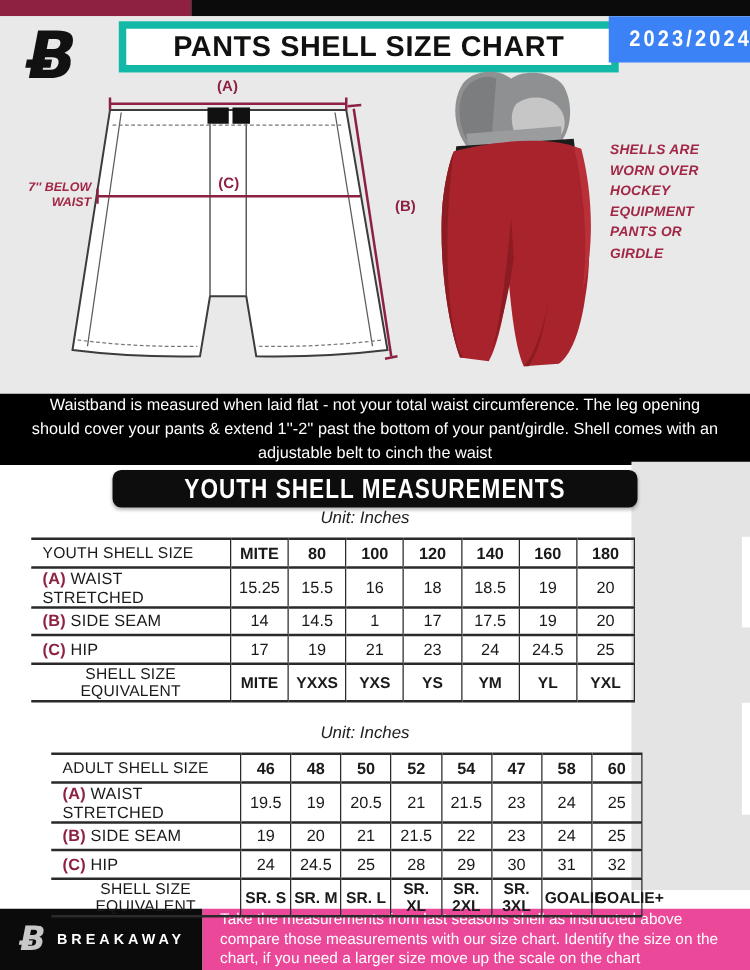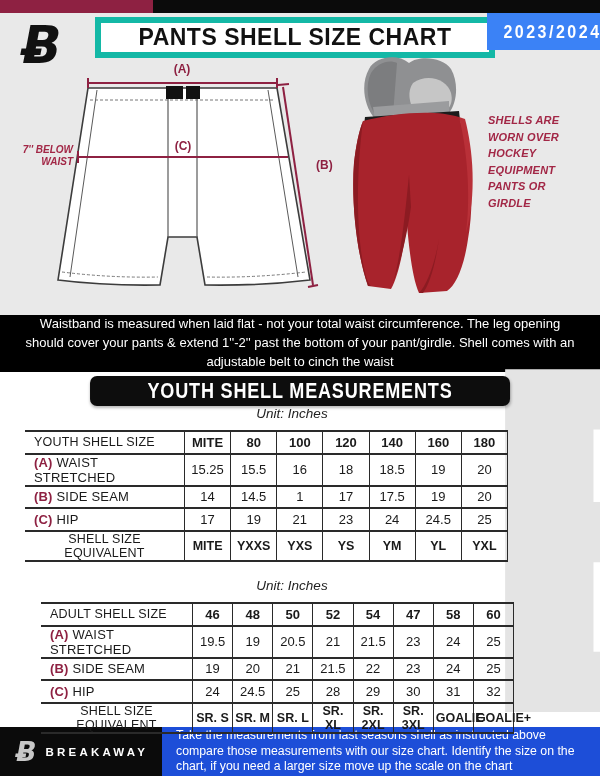--- a/index.html
+++ b/index.html
@@ -63,21 +63,21 @@
   .size-table td.lbl.center{text-align:center;padding-left:2px;font-size:12.5px;}
   .size-table .pfx{font-weight:800;color:#8e2142;}
   .size-table td.equiv{font-weight:600;font-size:12.5px;}
 
   
   .footer-black{position:absolute;left:0;top:727px;width:162px;height:49px;background:#0b0b0b;
                 display:flex;align-items:center;padding-left:16px;box-sizing:border-box;gap:9px;}
   .footer-logo{font-family:"DejaVu Sans",sans-serif;font-weight:bold;font-style:italic;font-size:27px;
                color:#c8c8c8;line-height:1;}
   .footer-brand{color:#fff;font-weight:bold;font-size:11.5px;letter-spacing:3.2px;}
-  .footer-maroon{position:absolute;left:162px;top:727px;width:438px;height:49px;background:#1d4ed8;
+  .footer-maroon{position:absolute;left:162px;top:727px;width:438px;height:49px;background:#ec4899;
                  display:flex;align-items:center;box-sizing:border-box;padding:0 12px 0 14px;}
   .footer-maroon div{color:#fff;font-size:12.3px;line-height:1.28;}
 
   svg text.meas{fill:#8e2142;font-weight:800;font-size:12px;font-family:"Liberation Sans",sans-serif;}
   svg text.note7{fill:#a22746;font-style:italic;font-weight:600;font-size:10px;font-family:"Liberation Sans",sans-serif;}
 </style>
 </head>
 <body>
 
 <div class="page">

